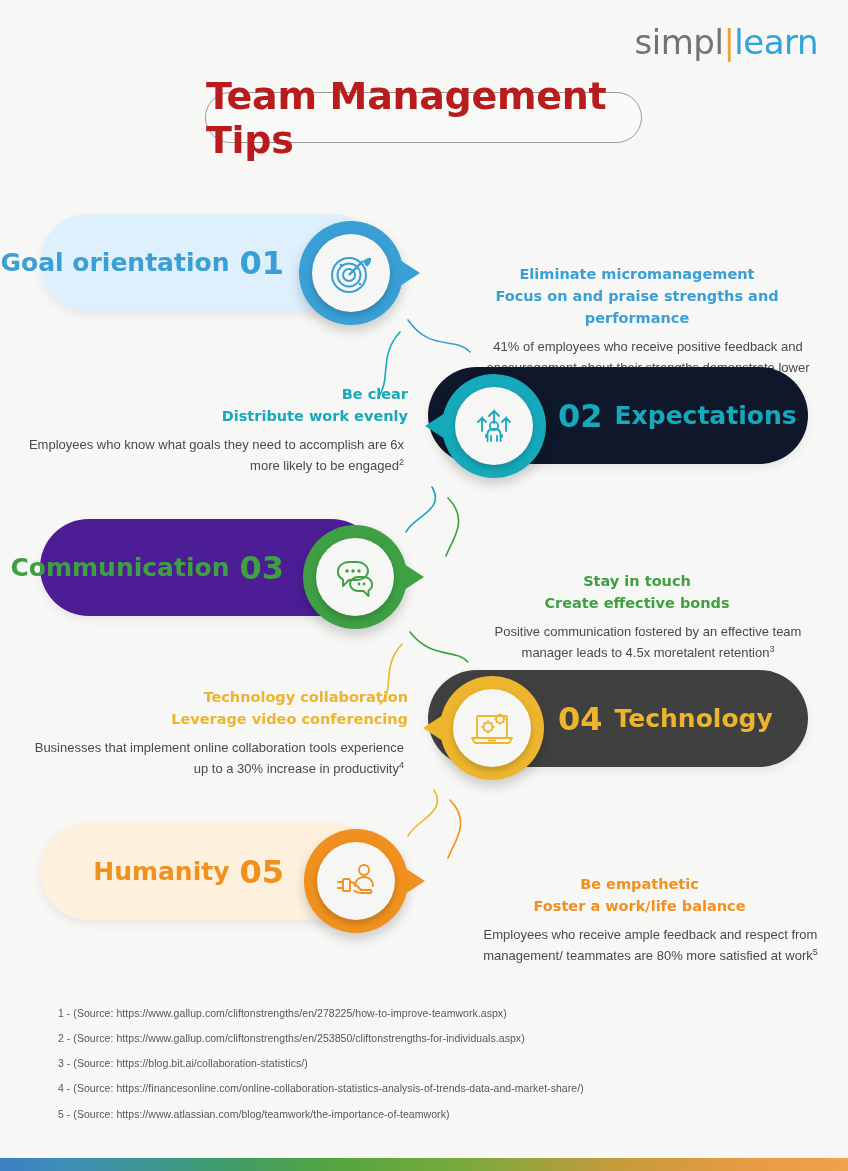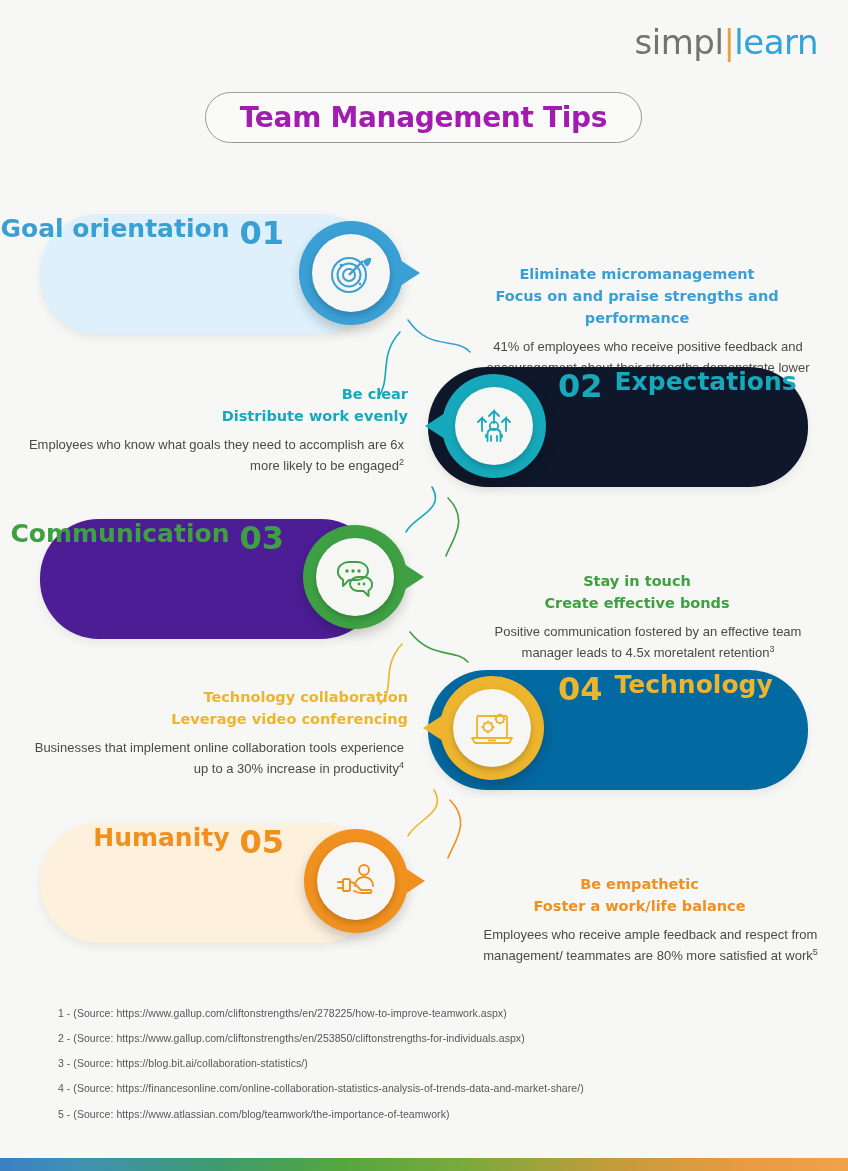--- a/index.html
+++ b/index.html
@@ -24,35 +24,35 @@
   .logo .learn { color:#30a3d8; }
 
   .title-wrap {
     position:absolute; left:205px; top:92px;
     width:437px; height:51px;
     border:1.6px solid #9a9a96; border-radius:26px;
     background:#fafaf8;
     display:flex; align-items:center; justify-content:center;
   }
   .title {
-    font-size:28px; font-weight:bold; color:#a21caf;
+    font-size:38px; font-weight:bold; color:#b91c1c;
     letter-spacing:-.3px;
     font-family:"DejaVu Sans", sans-serif;
   }
 
   
   .connectors { position:absolute; left:0; top:0; width:848px; height:1171px; pointer-events:none; }
 
   
   .row { position:absolute; width:848px; }
 
   .pill {
-    position:absolute; height:120px; border-radius:59px;
+    position:absolute; height:97px; border-radius:59px;
     box-shadow:0 4px 10px rgba(0,0,0,.07);
-    display:flex; 
+    display:flex; align-items:center;
   }
   .pill.left  { left:40px;  width:340px; justify-content:flex-end; padding-right:96px; }
   .pill.right { right:40px; width:380px; justify-content:flex-start; padding-left:130px; }
 
   .pill-label {
     font-size:25px; font-weight:bold; white-space:nowrap;
     font-family:"DejaVu Sans", sans-serif;
   }
   .pill-num {
     font-size:32px; font-weight:bold; white-space:nowrap;
@@ -211,21 +211,21 @@
       </span>
     </div>
     <div class="txt r" style="left:452px; top:14px">
       <div class="head" style="color:#3ea043">Stay in touch</div>
       <div class="head" style="color:#3ea043">Create effective bonds</div>
       <div class="body"><span>Positive communication fostered by an effective team manager leads to 4.5x moretalent retention</span><sup>3</sup></div>
     </div>
   </div>
 
   <div class="row" style="top:670px">
-    <div class="pill right" style="background:#0369a1">
+    <div class="pill right" style="background:#404040">
       <span class="pill-num" style="color:#edb52e">04</span>
       <span class="pill-label" style="color:#edb52e">Technology</span>
     </div>
     <div class="badge pt-left" style="left:440px; top:6px; background:#edb52e; color:#edb52e">
       <span class="tail"></span>
       <span class="inner">
         <svg width="52" height="52" viewBox="0 0 52 52">
           <g fill="none" stroke="#edb52e" stroke-width="1.8" stroke-linejoin="round">
             <rect x="11" y="14" width="30" height="22" rx="1.5"></rect>
             <path d="M6,36 h40 l-3,5 h-34z"></path>

